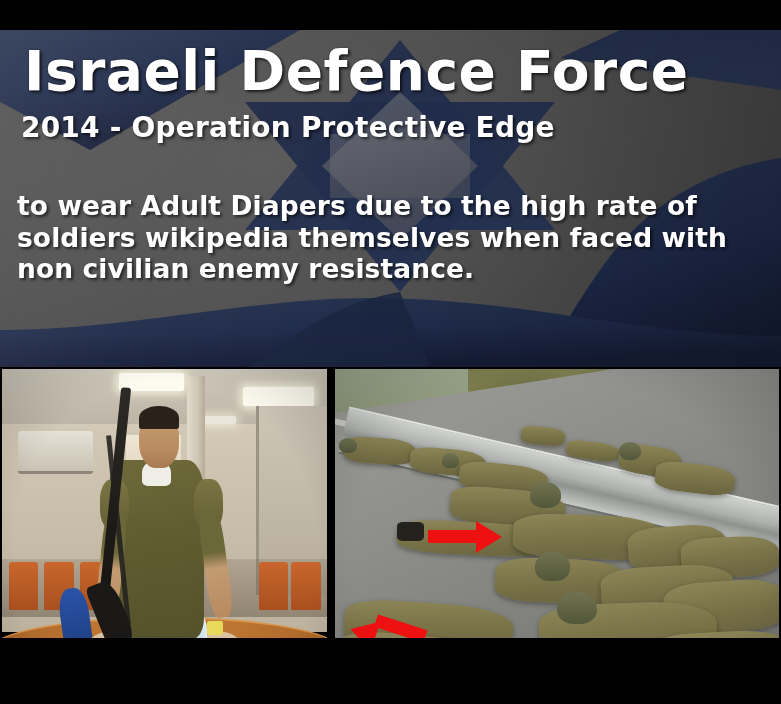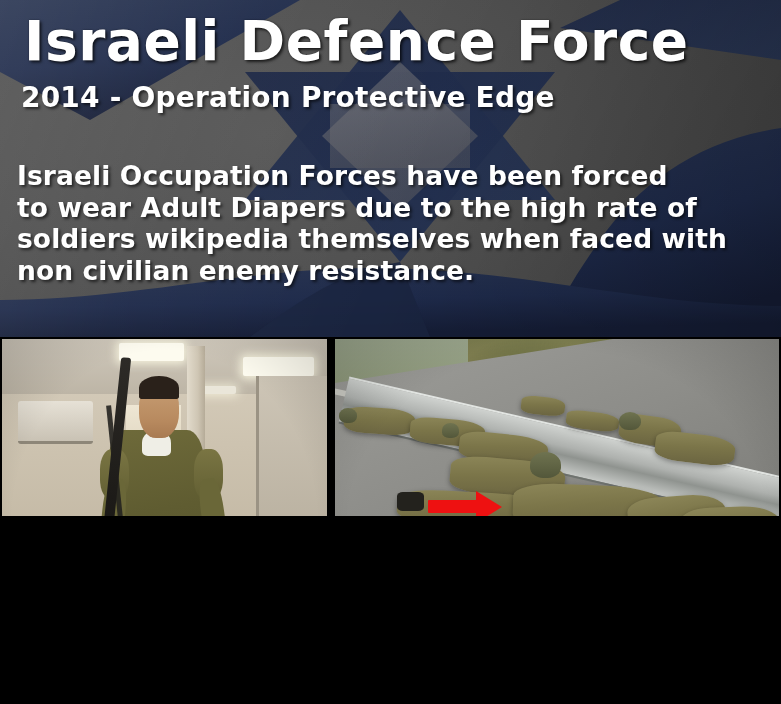--- a/index.html
+++ b/index.html
@@ -3,24 +3,25 @@
 <meta charset="utf-8">
 <style>
   html, body {
     margin: 0;
     padding: 0;
     background: #000;
   }
   #poster {
     position: relative;
     width: 781px;
-    height: 516px;
+    height: 608px;
     overflow: hidden;
     background: #000;
     font-family: "DejaVu Sans", sans-serif;
+    margin-top: 30px;
   }
 
   
   #header {
     position: absolute;
     left: 0; top: 0;
     width: 781px;
     height: 337px;
     overflow: hidden;
     background:
@@ -398,21 +399,20 @@
     </svg>
 
     <div id="header-shade"></div>
 
     <div id="header-text">
       <div class="title">Israeli Defence Force</div>
 
       <div class="subtitle">2014 - Operation Protective Edge</div>
 
       <div class="bodytext">
-        <span class="ln">Israeli Occupation Forces have been forced</span>
         <span class="ln">to wear Adult Diapers due to the high rate of</span>
         <span class="ln">soldiers wikipedia themselves when faced with</span>
         <span class="ln">non civilian enemy resistance.</span>
       </div>
 
     </div>
   </div>
 
   <div id="photos">
 

